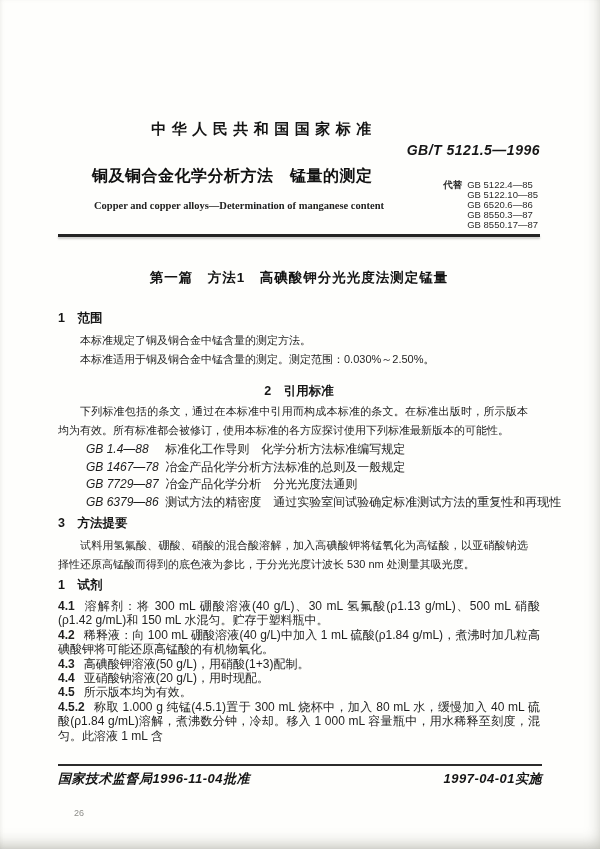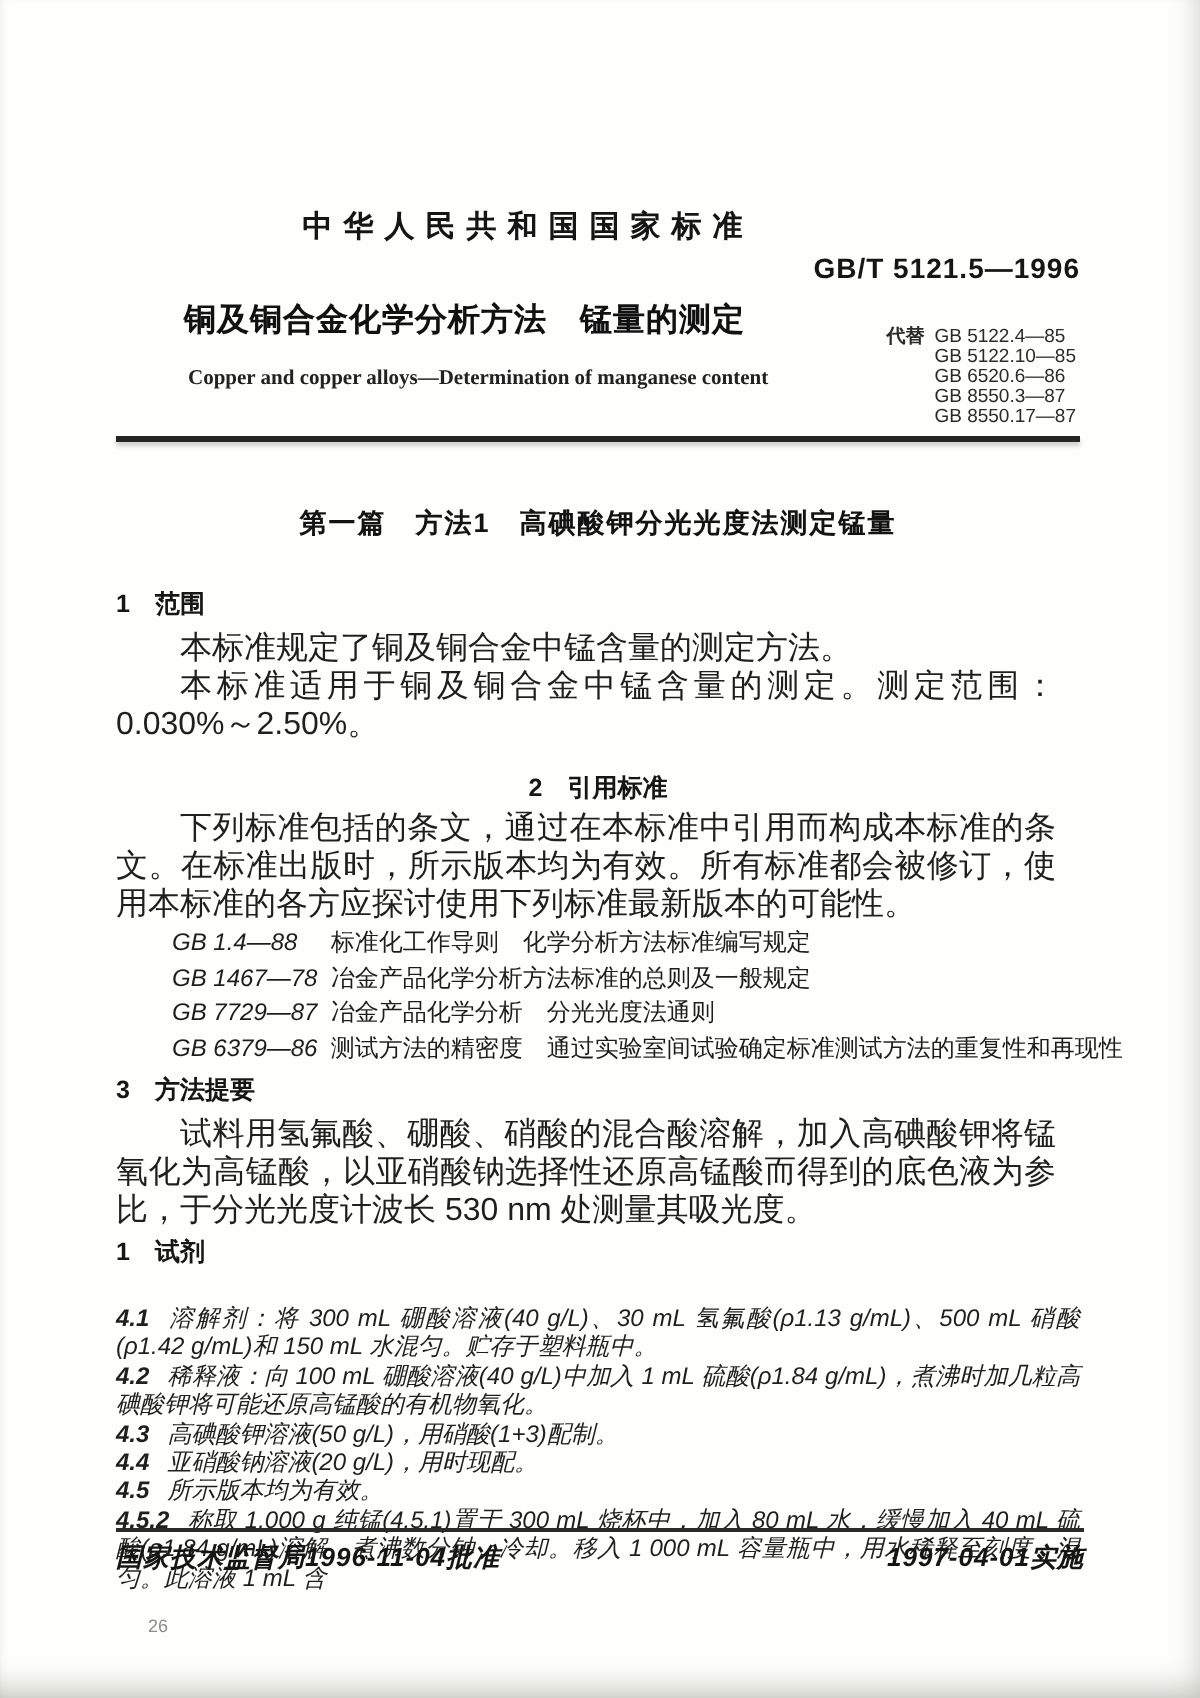--- a/index.html
+++ b/index.html
@@ -13,35 +13,35 @@
   .page {
     position: relative;
     width: 600px; height: 849px;
     background: #fefefc;
     overflow: hidden;
     box-shadow: inset -7px -12px 16px -9px rgba(95,95,80,0.40),
                 inset 2px 0 6px -4px rgba(95,95,80,0.25);
   }
   .content {
     position: absolute;
-    left: 58px; right: 60px; top: 0;
+    left: 58px; right: 60px; top: 16px;
   }
 
   
   .header { position: relative; height: 116px; margin-top: 102px; }
   .nat-label {
     position: absolute; left: 88px; top: 2px; width: 236px;
     text-align: center;
     font-weight: bold; font-size: 15px; letter-spacing: 5.5px;
     color: #151515; white-space: nowrap;
   }
   .std-code {
     position: absolute; right: 0; top: 24px;
     font-weight: bold; font-size: 14px; letter-spacing: 0.5px;
-    color: #161616; white-space: nowrap;
+    color: #161616; white-space: nowrap; font-style: italic;
   }
   .title-zh {
     position: absolute; left: 34px; top: 48px;
     font-weight: bold; font-size: 16px; letter-spacing: 0.5px;
     color: #111; white-space: nowrap;
   }
   .title-en {
     position: absolute; left: 36px; top: 82px;
     font-family: "Liberation Serif", serif;
     font-weight: bold; font-size: 10.5px;
@@ -73,34 +73,34 @@
     font-weight: bold; font-size: 12.5px;
     color: #161616;
     margin: 0;
   }
   .h1 { margin-top: 23px; }
   .h2 { margin-top: 14px; text-align: center; }
   .h3 { margin-top: 4px; }
   .h4 { margin-top: 3px; }
   p.body-par {
     margin: 4px 12px 0 0;
-    font-size: 16px; line-height: 19px;
+    font-size: 11px; line-height: 19px;
     text-align: justify;
     text-indent: 2em;
     color: #1f1f1f;
   }
   .refs { margin-top: 1px; padding-left: 28px; }
   .ref-line {
     font-size: 12px; line-height: 17.5px;
     white-space: nowrap; color: #1d1d1d;
   }
   .ref-code { display: inline-block; width: 76px; font-style: italic; }
   .sec3-par { line-height: 18.5px; }
 
-  .clauses { margin-top: 17px; font-style: italic; }
+  .clauses { margin-top: 5px; }
   .clause {
     margin: 0;
     font-size: 12px; line-height: 14.4px;
     text-align: justify;
     color: #1f1f1f;
   }
   .clause .num { font-weight: bold; margin-right: 9px; }
 
   
   .footer {

